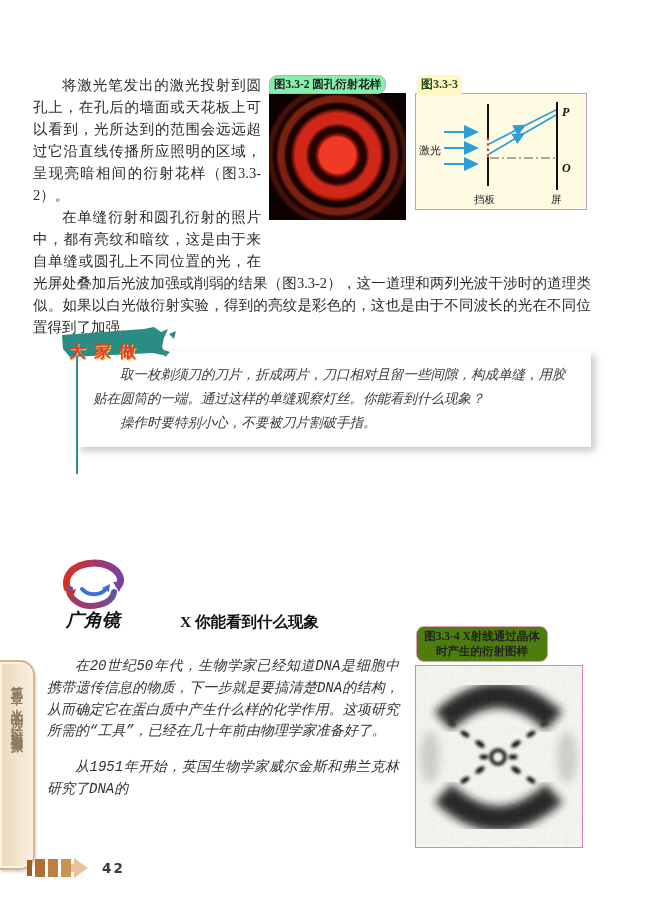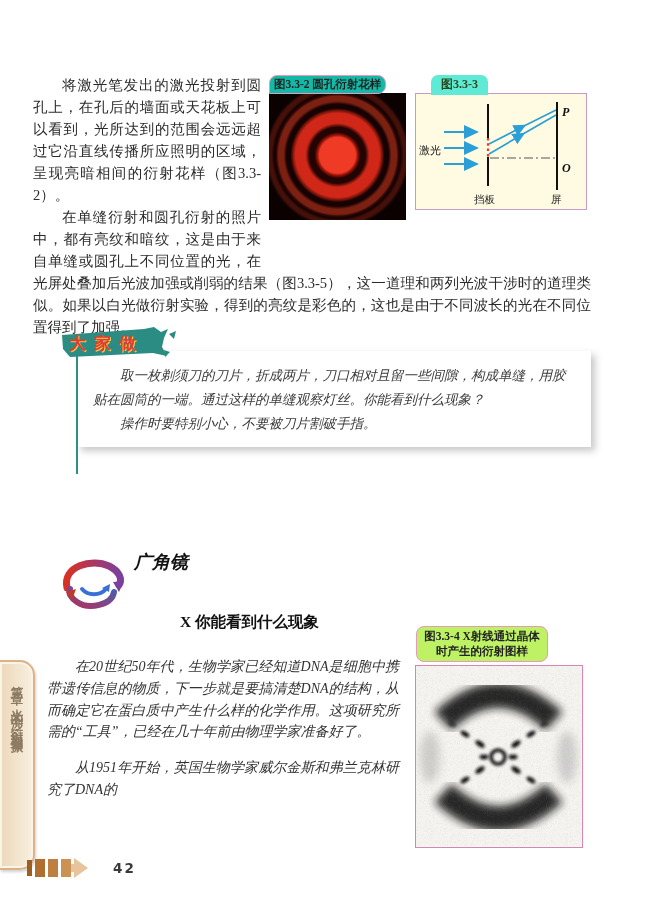--- a/index.html
+++ b/index.html
@@ -4,71 +4,71 @@
 <style>
   html,body{margin:0;padding:0;background:#e9e9e9;}
   .page{position:relative;width:650px;height:920px;background:#ffffff;overflow:hidden;
         font-family:"Liberation Serif",serif;color:#2c2c2c;}
   
   .top-flow{position:absolute;left:33px;top:74px;width:558px;}
   .figs-row{float:right;width:322px;height:178px;margin-left:8px;display:flex;gap:9px;align-items:flex-start;}
   .body-p{margin:0;font-size:14.5px;line-height:22px;text-align:justify;text-indent:2em;color:#2b2b2b;}
   
   .fig332{width:137px;}
-  .figlabel{display:inline-block;border:1.5px solid #E59BBE;border-radius:8px 8px 8px 0;background:#14b8a6;
+  .figlabel{display:inline-block;border:1.5px solid #E59BBE;border-radius:8px 8px 8px 0;background:#86efac;
             font-weight:bold;font-size:11.5px;padding:1px 4px;color:#222;white-space:nowrap;box-sizing:border-box;}
   .fig332-img{width:137px;height:127px;margin-top:-1px;background:
      radial-gradient(circle at 50% 49%,
        #ef3b25 0 18px,#a01408 20px,#230402 23px 28px,
        #d02718 32px 42px,#6e1208 45px,#160202 47px 51px,
        #7c2012 54px 59px,#2e0703 61px,#120101 63px,
        #451009 66px 69px,#0b0101 72px);}
   
   .fig333{width:172px;}
-  .fig333-tab{display:inline-block;background:#5eead4;border-radius:7px 7px 0 0;padding:1px 10px 2px;
-              font-weight:bold;font-size:12px;color:#27491d;margin-left:16px;position:relative;z-index:2;}
+  .fig333-tab{display:inline-block;background:#fef9c3;border-radius:7px 7px 0 0;padding:1px 4px 2px;
+              font-weight:bold;font-size:12px;color:#27491d;margin-left:2px;position:relative;z-index:2;}
   .fig333-box{border:1.5px solid #C79BC7;background:#FFFBE2;width:172px;height:117px;box-sizing:border-box;
               margin-top:-2px;position:relative;z-index:1;}
   
   .activity{position:absolute;left:58px;top:326px;width:556px;}
   .badge{position:relative;width:120px;height:34px;z-index:2;}
   .badge svg{position:absolute;left:0;top:0;}
-  .badge-text{position:absolute;left:11px;top:6px;font-family:"Liberation Sans",sans-serif;
+  .badge-text{position:absolute;left:11px;top:14px;font-family:"Liberation Sans",sans-serif;
               font-weight:bold;font-size:17px;letter-spacing:8px;color:#E8392A;
               text-shadow:1px 1px 0 #F2C94C;white-space:nowrap;}
   .act-line{position:absolute;left:18px;top:30px;height:118px;width:0;border-left:2px solid #2E8D84;z-index:3;}
   .act-card{position:relative;z-index:1;margin:-9px 0 0 19px;box-sizing:border-box;width:514px;
             background:#fff;box-shadow:4px 4px 7px rgba(125,125,125,.42);padding:13px 16px 11px;}
-  .kai{font-family:Liberation Serif, serif;font-style:italic;}
+  .kai{font-family:Liberation Mono, monospace;font-style:italic;}
   .act-card p{margin:0;font-size:13.5px;line-height:24px;text-indent:2em;color:#3a3a3a;}
   
   .para3{position:absolute;left:33px;top:464px;width:558px;}
   
-  .logo-row{position:absolute;left:52px;top:556px;display:flex;}
+  .logo-row{position:absolute;left:52px;top:556px;display:flex;align-items:center;flex-direction:column;}
   .logo-label{font-weight:bold;font-style:italic;font-size:18px;color:#111;margin-left:2px;margin-top:-6px;}
   .article-title{position:absolute;left:180px;top:612px;font-weight:bold;font-size:15.5px;color:#111;}
   .article-left{position:absolute;left:33px;top:642px;width:380px;}
   .article-left p{margin:14px;font-size:14px;line-height:21.8px;text-align:justify;text-indent:2em;color:#333;}
   
   .fig334{position:absolute;left:415px;top:626px;width:172px;}
   .fig334-label{display:block;box-sizing:border-box;width:132px;border:1.5px solid #E59BBE;border-radius:8px;
-                background:#bef264;font-weight:bold;font-size:11.5px;line-height:15px;text-align:center;
+                background:#4d7c0f;font-weight:bold;font-size:11.5px;line-height:15px;text-align:center;
                 padding:2px 2px;color:#222;margin-left:1px;}
   .fig334-img{margin-top:3px;width:168px;height:183px;border:1.5px solid #D884B4;box-sizing:border-box;background:#f6f5f2;}
   
   .chapter-tab{position:absolute;left:0;top:660px;width:35px;height:210px;box-sizing:border-box;
                border:2px solid #DCB288;border-left:none;border-radius:0 15px 15px 0;
                background:linear-gradient(90deg,#ecd7ba,#f8f0e0);
                box-shadow:1px 2px 3px rgba(0,0,0,.18), inset 0 0 0 2px #faf3e6;
                display:flex;justify-content:center;}
   .tab-text{writing-mode:vertical-rl;font-size:12.5px;font-weight:bold;color:#8d7b64;
             letter-spacing:3px;margin-top:14px;font-family:"Liberation Sans",sans-serif;}
   .tab-text .gap{display:inline-block;height:14px;}
   
-  .footer{position:absolute;left:27px;top:858px;display:flex;align-items:center;gap:20px;}
+  .footer{position:absolute;left:27px;top:858px;display:flex;align-items:center;gap:9px;}
   .pagenum{font-family:"DejaVu Sans",sans-serif;font-weight:600;font-size:13.5px;color:#3a3a3a;letter-spacing:2px;}
   svg text{font-family:"Liberation Sans",sans-serif;}
   svg text.ser{font-family:"Liberation Serif",serif;}
 </style>
 </head>
 <body>
 
 <div class="page">
 
   <div class="top-flow">
@@ -109,21 +109,21 @@
             <text class="ser" x="146" y="22" font-size="12" font-weight="bold" font-style="italic" fill="#111">P</text>
             <text class="ser" x="146" y="78" font-size="12" font-weight="bold" font-style="italic" fill="#111">O</text>
             <text x="58" y="109" font-size="10.5" fill="#222">挡板</text>
             <text x="135" y="109" font-size="10.5" fill="#222">屏</text>
           </svg>
         </div>
       </div>
     </div>
 
     <p class="body-p">将激光笔发出的激光投射到圆孔上，在孔后的墙面或天花板上可以看到，光所达到的范围会远远超过它沿直线传播所应照明的区域，呈现亮暗相间的衍射花样（图3.3-2）。</p>
-    <p class="body-p">在单缝衍射和圆孔衍射的照片中，都有亮纹和暗纹，这是由于来自单缝或圆孔上不同位置的光，在光屏处叠加后光波加强或削弱的结果（图3.3-5），这一道理和两列光波干涉时的道理类似。如果以白光做衍射实验，得到的亮纹是彩色的，这也是由于不同波长的光在不同位置得到了加强。</p>
+    <p class="body-p">在单缝衍射和圆孔衍射的照片中，都有亮纹和暗纹，这是由于来自单缝或圆孔上不同位置的光，在光屏处叠加后光波加强或削弱的结果（图3.3-2），这一道理和两列光波干涉时的道理类似。如果以白光做衍射实验，得到的亮纹是彩色的，这也是由于不同波长的光在不同位置得到了加强。</p>
   </div>
 
   <div class="activity">
     <div class="badge">
       <svg width="120" height="34" viewBox="0 0 120 34">
         <path d="M4 9 L86 3 L96 1 L103 6 L110 3 L106 12 L104 21 L109 30 L95 27 L12 31 L5 23 Z" fill="#2B8C83"></path>
         <path d="M111 8 l7 -3 -2 8 z" fill="#2B8C83"></path>
         <path d="M106 24 l6 2 -5 5 z" fill="#2B8C83"></path>
       </svg>
       <span class="badge-text">大家做</span>

